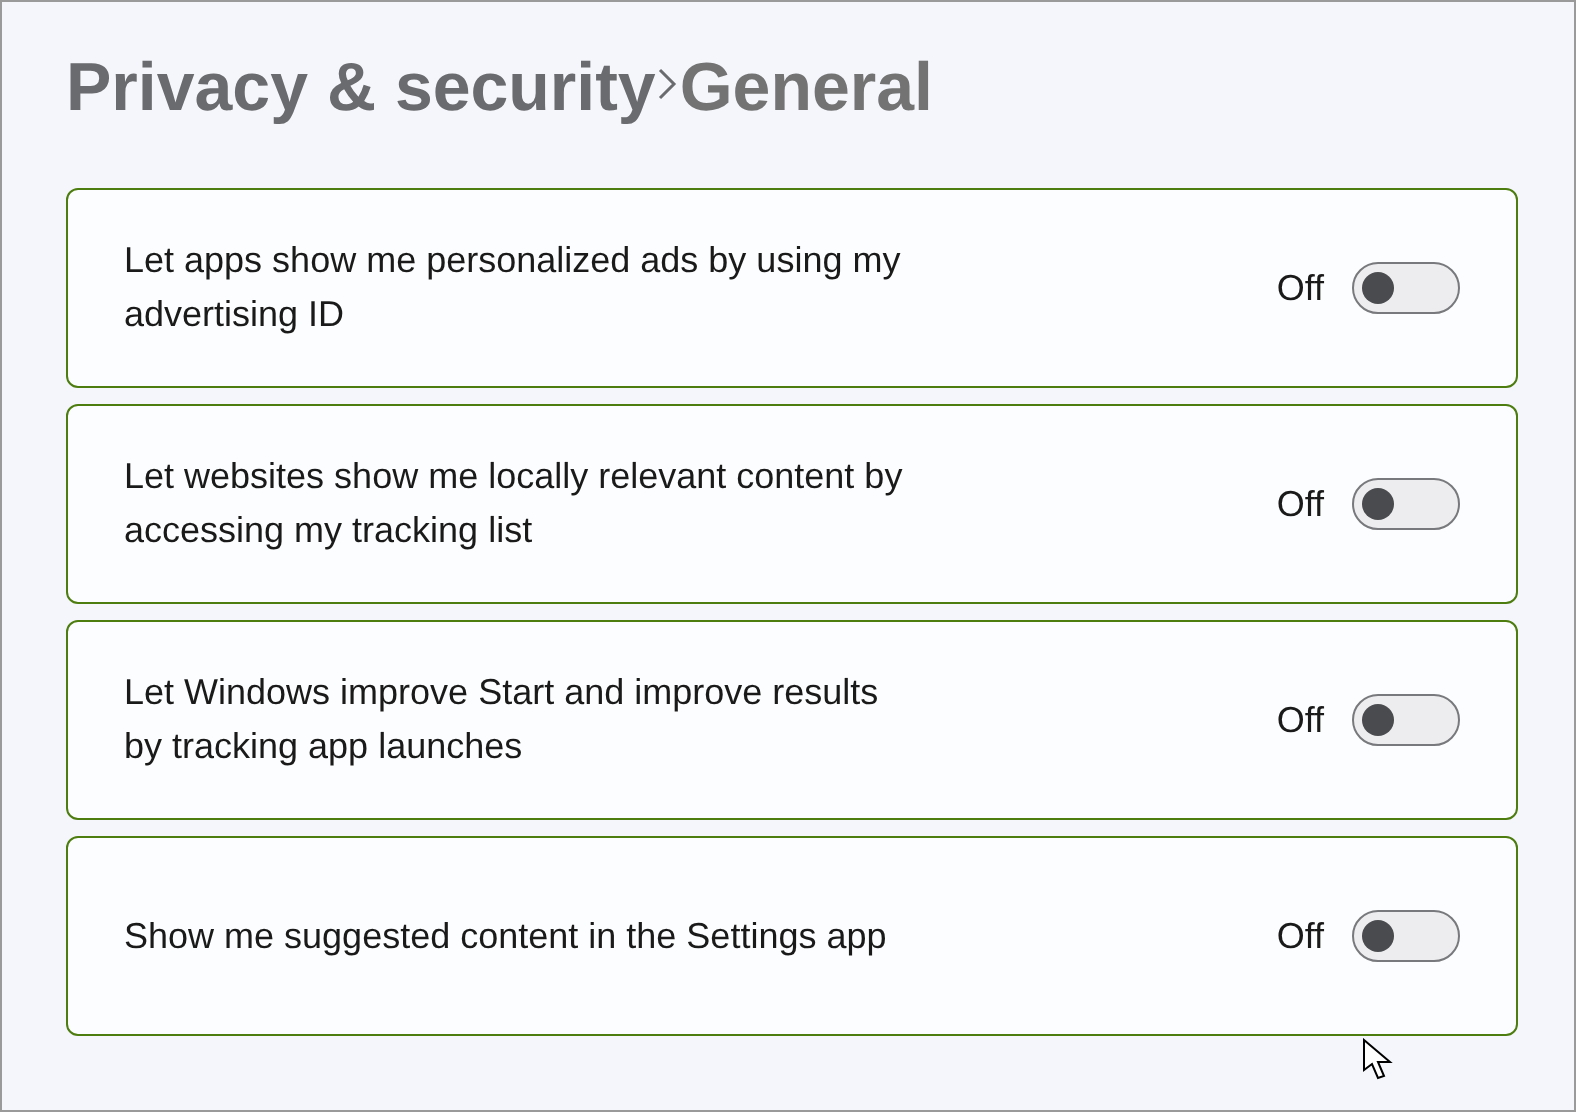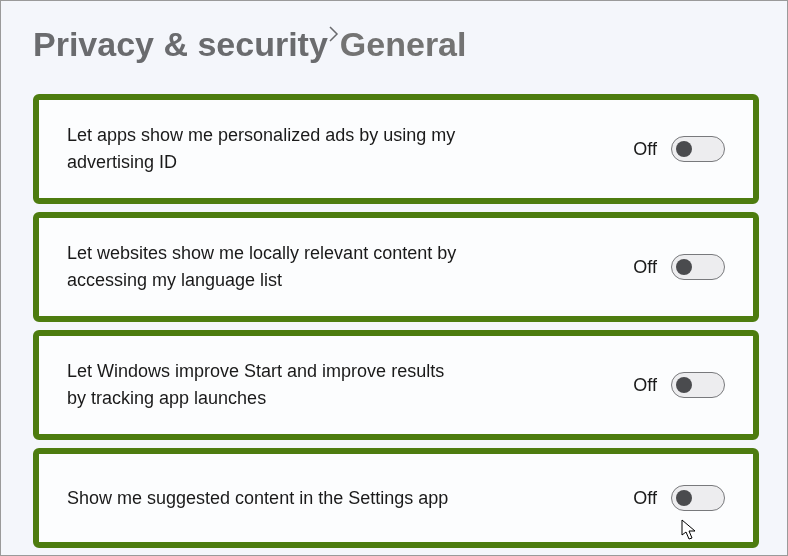--- a/index.html
+++ b/index.html
@@ -14,20 +14,21 @@
       height: 556px;
       border: 1px solid #9a9a9a;
       overflow: hidden;
       position: relative;
     }
     .page {
       padding: 24px 28px 0 32px;
     }
     .breadcrumb {
       display: flex;
+      align-items: center;
       margin-bottom: 30px;
     }
     .breadcrumb-parent {
       font-size: 34px;
       font-weight: 600;
       color: #6a6b6e;
       cursor: pointer;
     }
     .breadcrumb-sep {
       font-size: 20px;
@@ -39,21 +40,21 @@
       font-weight: 600;
       color: #737373;
     }
     .settings-list {
       display: flex;
       flex-direction: column;
       gap: 8px;
     }
     .setting-row {
       background: #fcfdfe;
-      border: 6px solid #4d7c0f;
+      border: 1px solid #4d7c0f;
       border-radius: 6px;
       display: flex;
       align-items: center;
       justify-content: space-between;
       padding: 22px 28px 22px 28px;
       min-height: 100px;
       cursor: pointer;
     }
     .setting-label {
       font-size: 18px;
@@ -119,21 +120,21 @@
       <div class="setting-label">Let apps show me personalized ads by using my advertising ID</div>
       <div class="toggle-group">
         <span class="toggle-state">Off</span>
         <div class="toggle">
           <div class="toggle-knob"></div>
         </div>
       </div>
     </div>
 
     <div class="setting-row">
-      <div class="setting-label">Let websites show me locally relevant content by accessing my language list</div>
+      <div class="setting-label">Let websites show me locally relevant content by accessing my tracking list</div>
       <div class="toggle-group">
         <span class="toggle-state">Off</span>
         <div class="toggle">
           <div class="toggle-knob"></div>
         </div>
       </div>
     </div>
 
     <div class="setting-row">
       <div class="setting-label">Let Windows improve Start and improve results by tracking app launches</div>

